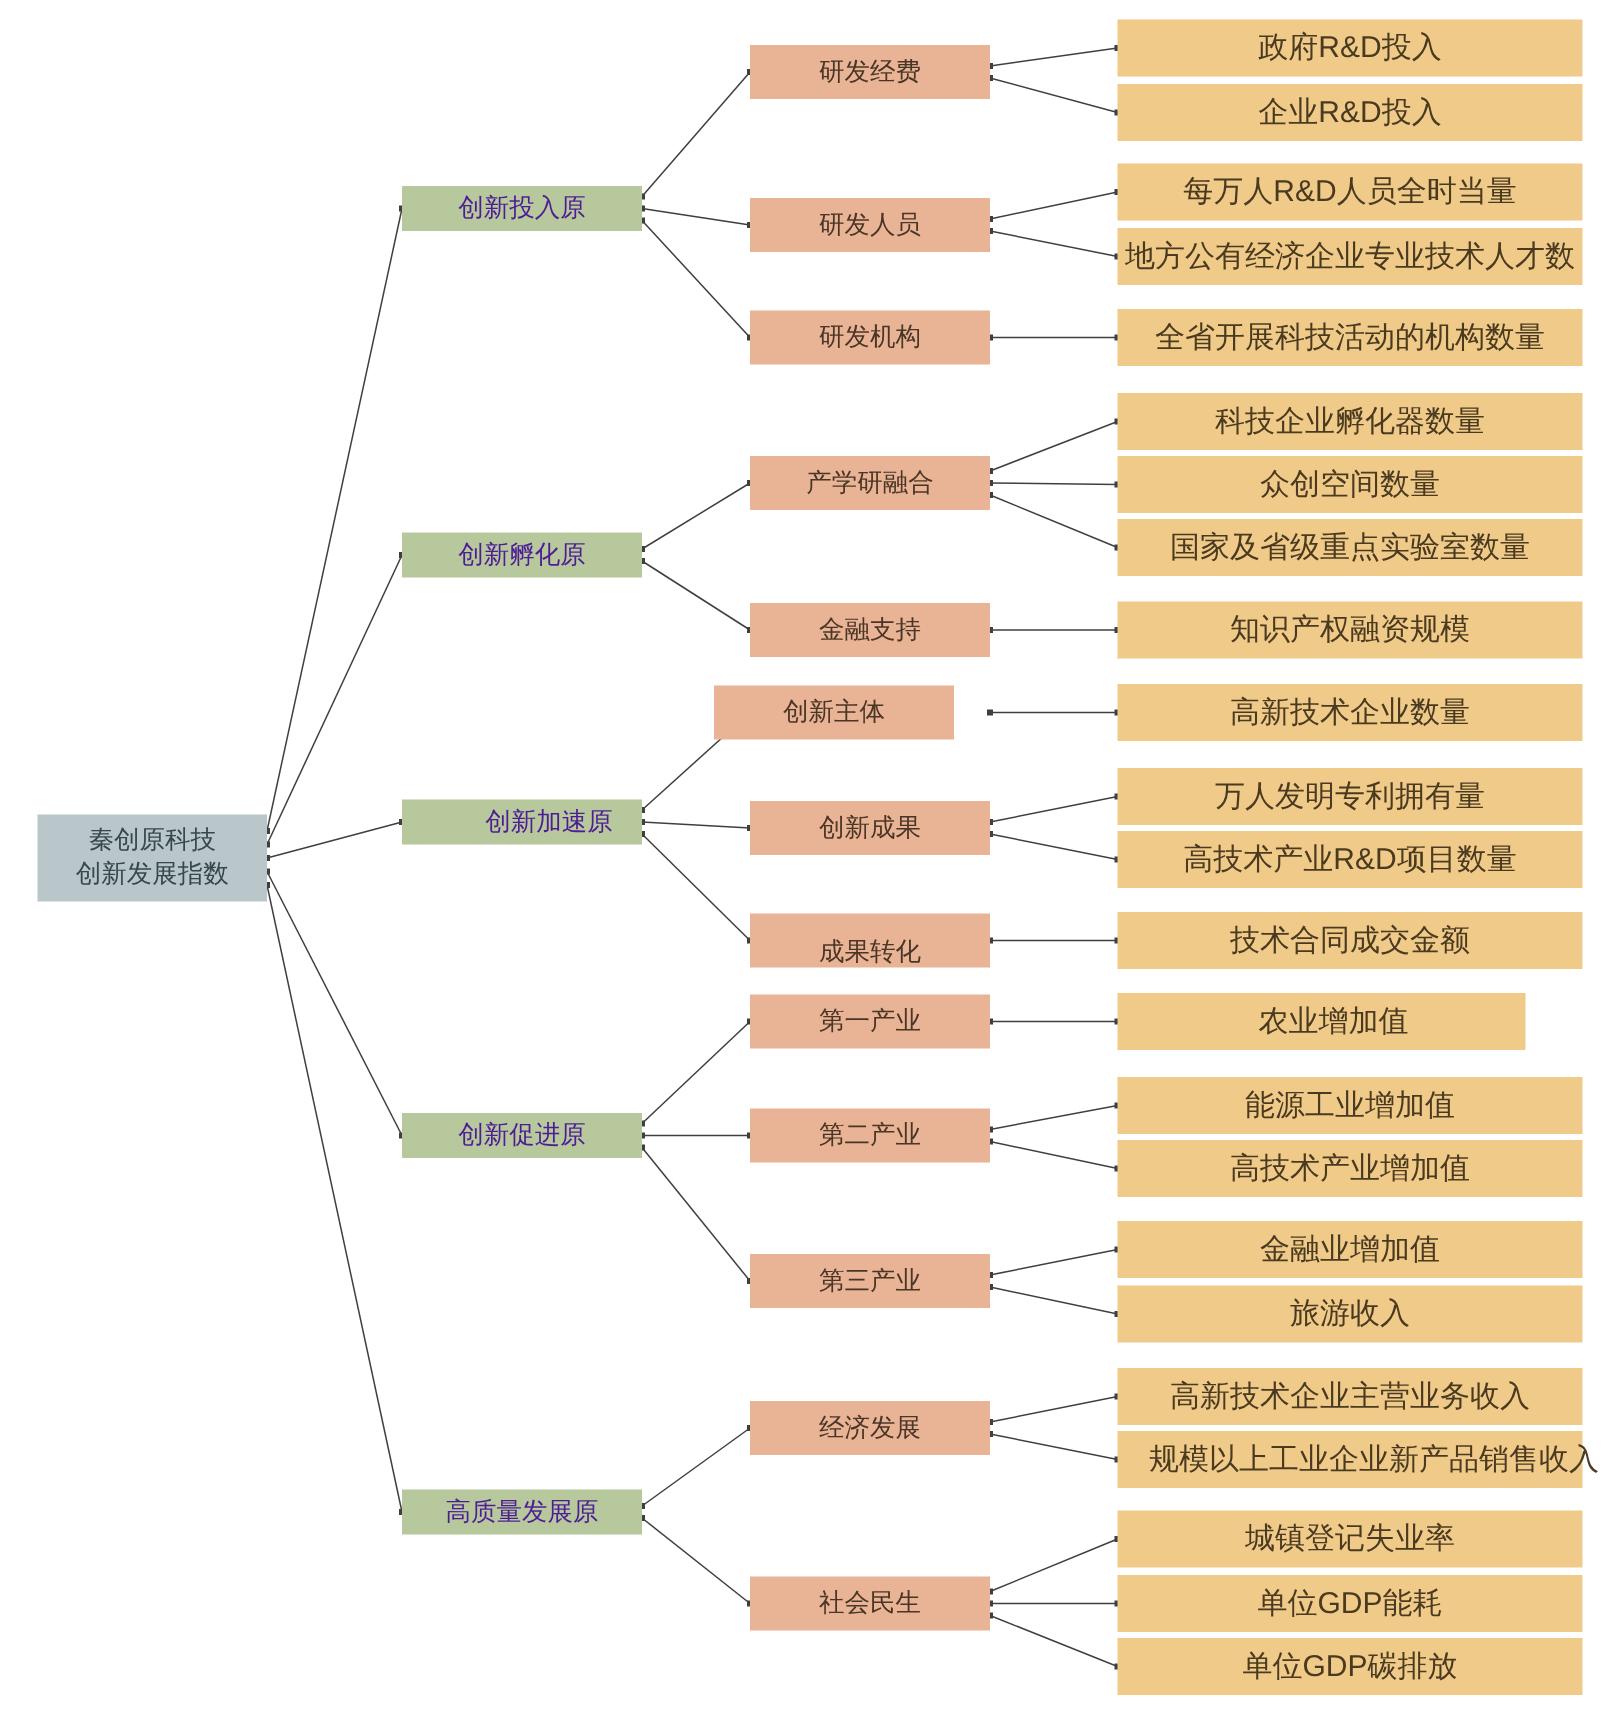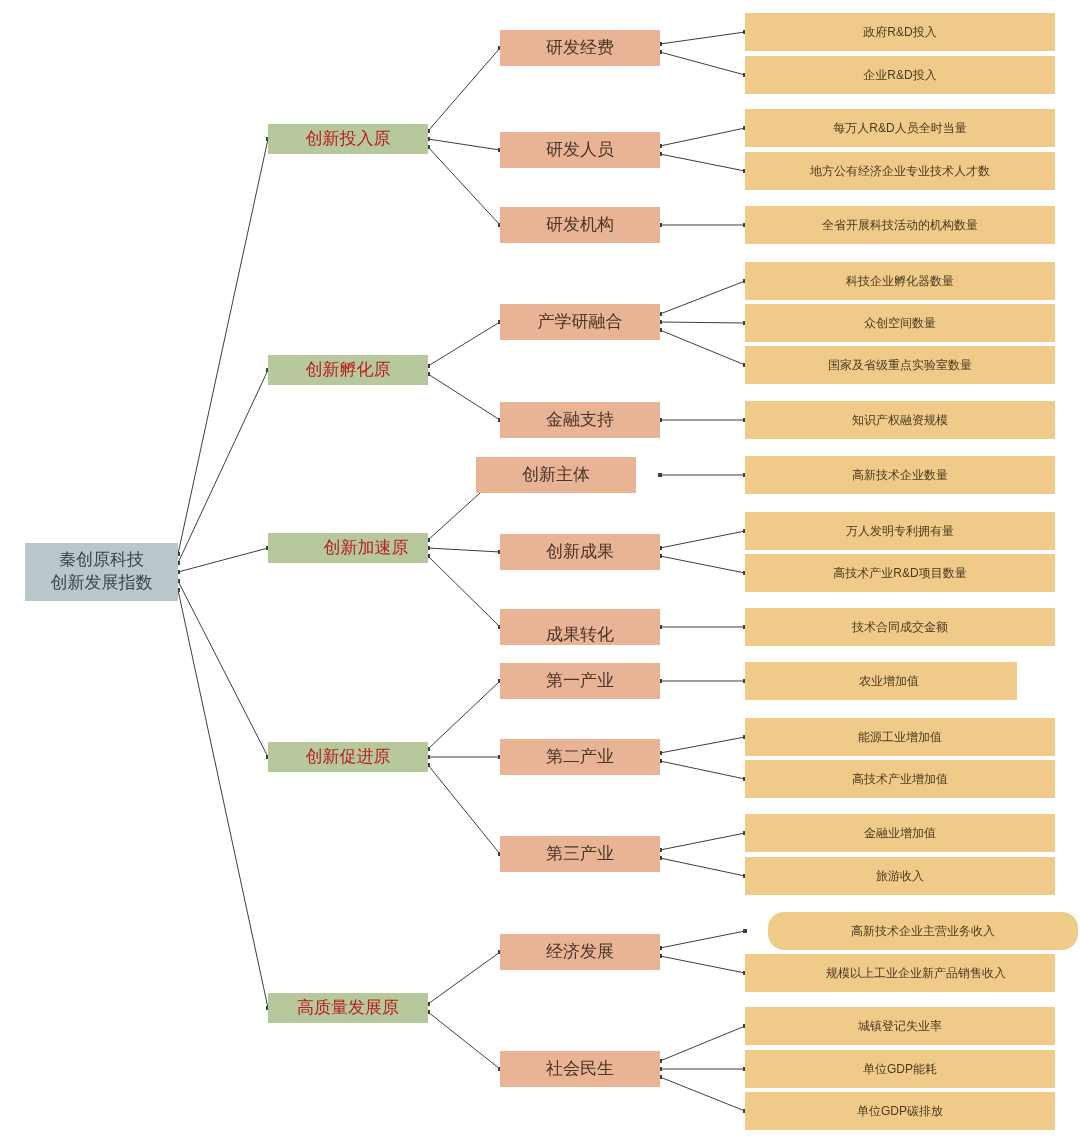--- a/index.html
+++ b/index.html
@@ -32,30 +32,30 @@
   .node.root{
     background:#b9c7ca;
     font-size:17px;
     line-height:1.35;
     white-space:normal;
     color:#37474a;
   }
   .node.level2{
     background:#b7c89c;
     font-size:17px;
-    color:#b91c1c;
+    color:#4c1d95;
   }
   .node.level3{
     background:#e8b495;
     font-size:17px;
     color:#4a3526;
   }
   .node.leaf{
     background:#f0ca89;
-    font-size:12px;
+    font-size:20px;
     color:#4a3a20;
   }
 </style>
 </head>
 <body>
 
 <div id="diagram">
   <svg id="edges" viewBox="0 0 1080 1147" preserveAspectRatio="none">
       <line x1="178" y1="554" x2="268" y2="139" stroke="#3f3f3f" stroke-width="1"></line>
       <rect x="176" y="552" width="4" height="4" fill="#3f3f3f"></rect>
@@ -286,21 +286,21 @@
       </div>
       <div class="node leaf" style="left: 745px; top: 857px; width: 310px; height: 38px;">
         <span>旅游收入</span>
       </div>
       <div class="node level2" style="left: 268px; top: 993px; width: 160px; height: 30px;">
         <span>高质量发展原</span>
       </div>
       <div class="node level3" style="left: 500px; top: 934px; width: 160px; height: 36px;">
         <span>经济发展</span>
       </div>
-      <div class="node leaf" style="left: 768px; top: 912px; width: 310px; height: 38px; border-radius: 16px;">
+      <div class="node leaf" style="left: 745px; top: 912px; width: 310px; height: 38px;">
         <span>高新技术企业主营业务收入</span>
       </div>
       <div class="node leaf" style="left: 745px; top: 954px; width: 310px; height: 38px; padding-left: 32px;">
         <span>规模以上工业企业新产品销售收入</span>
       </div>
       <div class="node level3" style="left: 500px; top: 1051px; width: 160px; height: 36px;">
         <span>社会民生</span>
       </div>
       <div class="node leaf" style="left: 745px; top: 1007px; width: 310px; height: 38px;">
         <span>城镇登记失业率</span>

